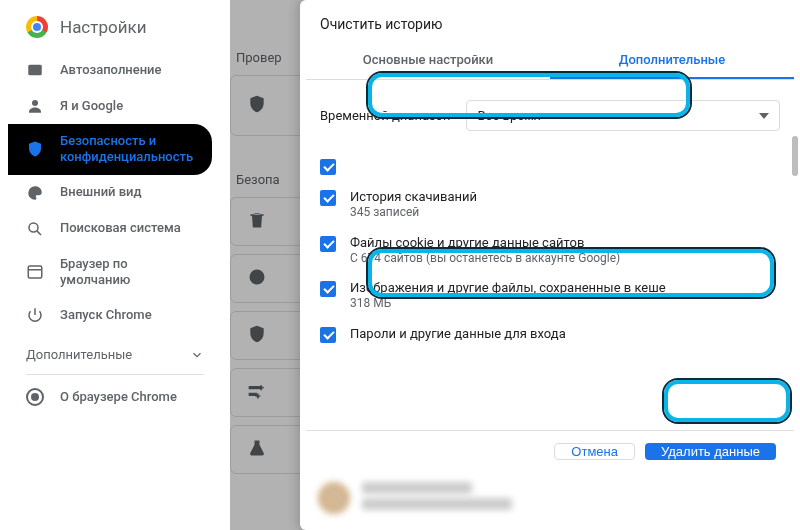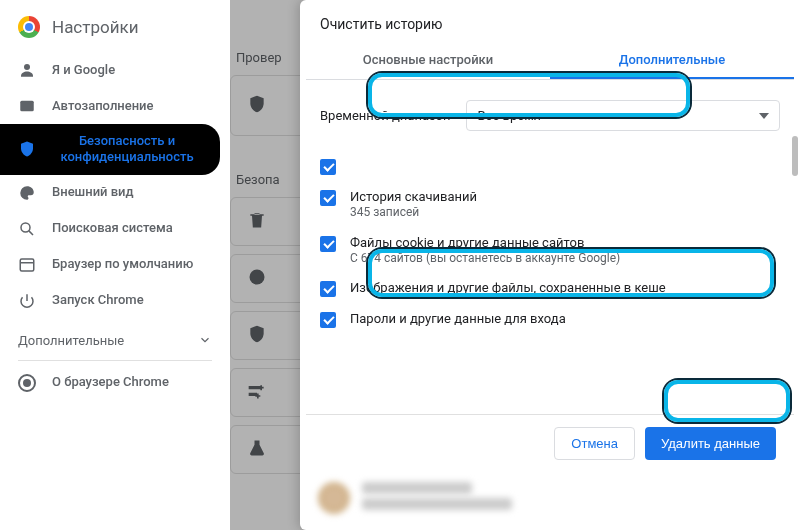--- a/index.html
+++ b/index.html
@@ -1,19 +1,19 @@
 <!DOCTYPE html>
 <html><head>
 <meta charset="utf-8">
 <style>
 * { box-sizing: border-box; margin: 0; padding: 0; }
 body { font-family: Roboto, Arial, sans-serif; font-size: 13px; color: #202124; background: #fff; width: 800px; height: 530px; overflow: hidden; position: relative; }
 .app { display: flex; height: 100%; }
 .overlay { position: absolute; inset: 0; background: rgba(0,0,0,0.3); z-index: 5; }
-.sidebar { width: 230px; padding: 12px 0; background: #fff; position: relative; z-index: 6; text-align: center; }
+.sidebar { width: 230px; padding: 12px 8px; background: #fff; position: relative; z-index: 6; }
 .header { display: flex; align-items: center; padding: 4px 18px 14px; gap: 12px; }
 .chrome-logo { width: 22px; height: 22px; border-radius: 50%; position: relative; background: conic-gradient(#ea4335 0 120deg,#4caf50 120deg 240deg,#fbbc05 240deg 360deg); }
 .chrome-logo::after { content: ""; position: absolute; inset: 5px; border-radius: 50%; background: #fff; }
 .chrome-logo::before { content: ""; position: absolute; inset: 7px; border-radius: 50%; background: #4285f4; z-index: 1; }
 .title { font-size: 17px; color: #5f6368; }
 .nav { list-style: none; }
 .nav-item { display: flex; align-items: center; padding: 9px 18px; gap: 16px; color: #5f6368; cursor: pointer; border-radius: 0 18px 18px 0; margin-right: 10px; }
 .nav-item.active { background: #000000; color: #1a73e8; }
 .nav-item .icon { width: 18px; height: 18px; flex-shrink: 0; }
 .nav-item .label { font-size: 13px; font-weight: 500; line-height: 1.25; }
@@ -38,21 +38,21 @@
 .range-label { font-size: 13px; color: #202124; }
 .select { flex: 1; border: 1px solid #dadce0; border-radius: 4px; padding: 7px 10px; display: flex; align-items: center; justify-content: space-between; font-size: 13px; color: #202124; cursor: pointer; }
 .select svg { width: 10px; height: 10px; color: #5f6368; }
 .opt-list { margin-top: 14px; }
 .opt { display: flex; gap: 14px; padding: 7px 6px; }
 .cb { width: 16px; height: 16px; border: 2px solid #1a73e8; border-radius: 2px; background: #1a73e8; position: relative; flex-shrink: 0; margin-top: 1px; cursor: pointer; }
 .cb::after { content: ""; position: absolute; left: 4px; top: 0; width: 4px; height: 8px; border: solid #fff; border-width: 0 2px 2px 0; transform: rotate(45deg); }
 .opt-txt .t1 { font-size: 13px; color: #202124; }
 .opt-txt .t2 { font-size: 12px; color: #5f6368; margin-top: 1px; line-height: 1.3; }
 .btns { display: flex; justify-content: flex-end; gap: 10px; padding: 12px 18px 14px; border-top: 1px solid #e0e0e0; margin: 0 6px; }
-.btn { padding: 8px 16px; border-radius: 4px; font-size: 13px; font-weight: 500; cursor: pointer; border: none; }
+.btn { padding: 0 16px; border-radius: 4px; font-size: 13px; font-weight: 500; cursor: pointer; border: none; }
 .btn.cancel { background: #fff; color: #1a73e8; border: 1px solid #dadce0; }
 .btn.primary { background: #1a73e8; color: #fff; }
 .footer { padding: 8px 18px 16px; display: flex; gap: 12px; align-items: flex-start; }
 .blur-ava { width: 32px; height: 32px; border-radius: 50%; background: radial-gradient(circle,#d5b896 40%,#c9a974 100%); filter: blur(3px); flex-shrink: 0; }
 .blur-txt { width: 110px; height: 12px; background: #ccc; filter: blur(3px); border-radius: 3px; margin-bottom: 4px; }
 .foot-msg { font-size: 12px; color: #5f6368; line-height: 1.4; padding: 2px 18px 14px; }
 .foot-msg a { color: #1a73e8; text-decoration: none; }
 .hl { position: absolute; border: 4px solid #09b5e8; border-radius: 14px; box-shadow: 0 0 0 2px #0a2a3a; pointer-events: none; z-index: 20; }
 .hl1 { top: 73px; left: 368px; width: 322px; height: 44px; }
 .hl2 { top: 249px; left: 368px; width: 406px; height: 48px; }
@@ -64,30 +64,30 @@
 
 <div class="app">
   <div class="sidebar">
     <div class="header">
       <div class="chrome-logo"></div>
       <div class="title">Настройки</div>
     </div>
     <ul class="nav">
       <li class="nav-item">
         <svg class="icon" viewBox="0 0 24 24" fill="currentColor">
+            <rect x="3" y="5" width="18" height="14" rx="2"></rect>
+          </svg>
+        <span class="label">Автозаполнение</span>
+      </li>
+      <li class="nav-item">
+        <svg class="icon" viewBox="0 0 24 24" fill="currentColor">
             <circle cx="12" cy="8" r="4"></circle>
             <path d="M4 20c0-4 4-6 8-6s8 2 8 6v1H4z"></path>
           </svg>
         <span class="label">Я и Google</span>
-      </li>
-      <li class="nav-item">
-        <svg class="icon" viewBox="0 0 24 24" fill="currentColor">
-            <rect x="3" y="5" width="18" height="14" rx="2"></rect>
-          </svg>
-        <span class="label">Автозаполнение</span>
       </li>
       <li class="nav-item active">
         <svg class="icon" viewBox="0 0 24 24" fill="currentColor">
             <path d="M12 2l8 3v6c0 5-3.5 9.5-8 11-4.5-1.5-8-6-8-11V5l8-3z"></path>
           </svg>
         <span class="label">Безопасность и конфиденциальность</span>
       </li>
       <li class="nav-item">
         <svg class="icon" viewBox="0 0 24 24" fill="currentColor">
             <path d="M12 3a9 9 0 100 18c1 0 2-.8 2-2 0-.5-.2-1-.5-1.3-.3-.4-.5-.8-.5-1.2 0-1 .8-1.5 1.5-1.5H17a4 4 0 004-4c0-4.5-4-8-9-8z"></path>
@@ -200,20 +200,21 @@
         <div class="cb"></div>
         <div class="opt-txt">
           <div class="t1">Файлы cookie и другие данные сайтов</div>
           <div class="t2">С 674 сайтов (вы останетесь в аккаунте Google)</div>
         </div>
       </div>
       <div class="opt">
         <div class="cb"></div>
         <div class="opt-txt">
           <div class="t1">Изображения и другие файлы, сохраненные в кеше</div>
+          <div class="t2">318 МБ</div>
         </div>
       </div>
       <div class="opt">
         <div class="cb"></div>
         <div class="opt-txt">
           <div class="t1">Пароли и другие данные для входа</div>
 
         </div>
       </div>
     </div>

